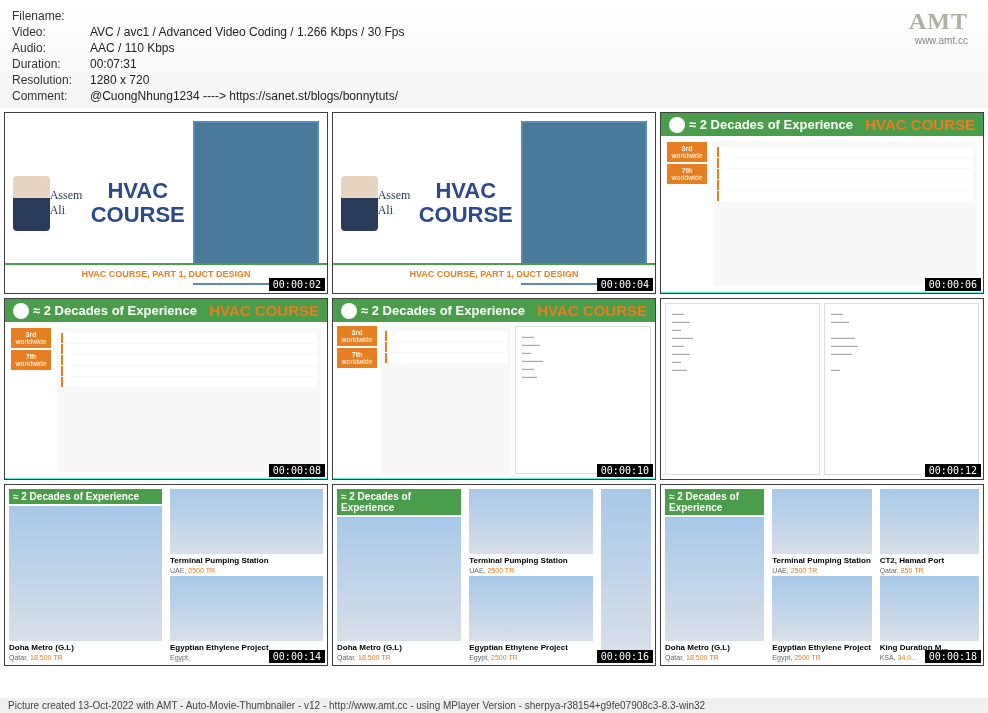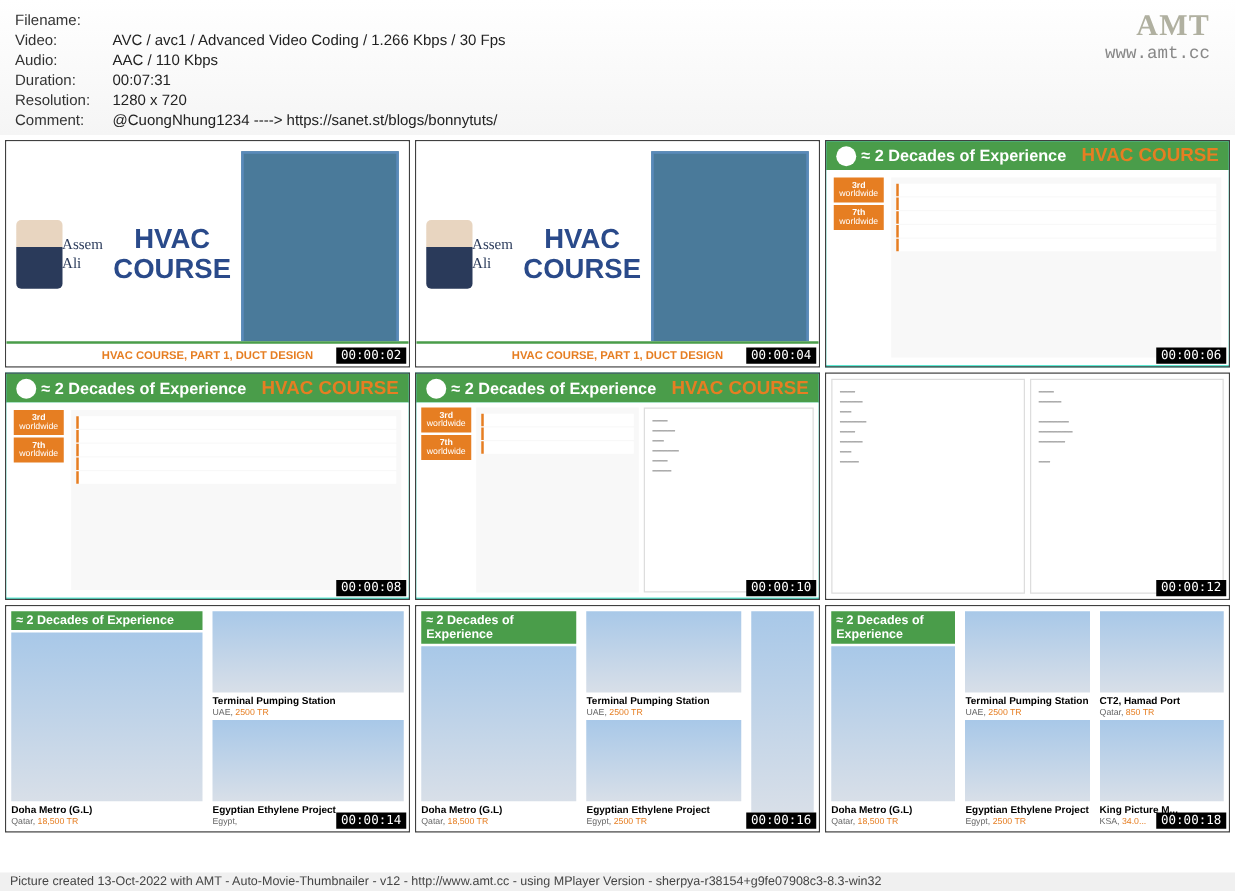--- a/index.html
+++ b/index.html
@@ -4,35 +4,35 @@
 <style>
 * { margin: 0; padding: 0; box-sizing: border-box; }
 body { font-family: Arial, sans-serif; background: #fff; width: 988px; height: 713px; overflow: hidden; font-size: 12px; }
 .header { display: flex; padding: 8px 12px 4px; background: linear-gradient(#fff, #f5f5f5); }
 .info-block { flex: 1; }
 .info-row { display: flex; line-height: 16px; font-size: 12px; color: #333; }
 .info-label { width: 78px; font-weight: normal; }
 .info-value { color: #222; }
 .logo { text-align: right; padding-right: 8px; }
 .logo-text { font-size: 24px; font-weight: bold; color: #b0b0a0; font-family: Georgia, serif; letter-spacing: 1px; }
-.logo-url { font-size: 14px; color: #888; font-family: Liberation Mono, monospace; }
+.logo-url { font-size: 10px; color: #888; }
 .grid { display: grid; grid-template-columns: repeat(3, 1fr); gap: 4px; padding: 4px; }
 .thumb { position: relative; border: 1px solid #404040; background: #5eead4; height: 182px; overflow: hidden; }
 .timestamp { position: absolute; bottom: 2px; right: 2px; background: #000; color: #fff; font-size: 10px; padding: 1px 4px; font-family: monospace; }
 .slide-title { background: #4a9d4a; color: #fff; font-weight: bold; font-size: 13px; padding: 3px 8px; display: flex; justify-content: space-between; align-items: center; }
 .slide-title-left { display: flex; align-items: center; gap: 4px; }
 .slide-logo { width: 16px; height: 16px; background: #fff; border-radius: 50%; }
 .slide-hvac { font-size: 15px; color: #e67e22; font-weight: bold; }
 .hvac-slide { display: flex; height: 100%; background: #fff; padding: 8px; gap: 8px; }
 .hvac-left { flex: 0 0 35%; display: flex; flex-direction: row; align-items: center; justify-content: center; }
 .avatar { width: 45px; height: 55px; background: linear-gradient(#e8d5c0 40%, #2a3a5a 40%); border-radius: 4px; }
 .avatar-name { font-family: cursive; font-size: 12px; color: #2a3a5a; margin: 4px 0; }
 .hvac-title { font-size: 22px; font-weight: bold; color: #2a4a8a; text-align: center; line-height: 1.1; }
 .hvac-right { flex: 1; background: #4a7a9a; border: 2px solid #5a8aba; position: relative; }
-.hvac-bottom { position: absolute; bottom: 0; left: 0; right: 0; background: #fff; text-align: center; font-size: 9px; font-weight: bold; color: #e67e22; padding: 4px; border-top: 2px solid #4a9d4a; }
+.hvac-bottom { position: absolute; bottom: 10px; left: 0; right: 0; background: #fff; text-align: center; font-size: 9px; font-weight: bold; color: #e67e22; padding: 4px; border-top: 2px solid #4a9d4a; }
 .exp-content { padding: 6px; background: #fff; height: calc(100% - 24px); display: flex; gap: 6px; }
 .exp-left { flex: 0 0 40px; }
 .exp-box { background: #e67e22; color: #fff; font-size: 7px; padding: 3px; margin-bottom: 2px; text-align: center; }
 .exp-main { flex: 1; background: #f8f8f8; font-size: 6px; padding: 4px; }
 .exp-list-item { background: #fff; padding: 2px; margin: 1px 0; border-left: 2px solid #e67e22; }
 .proj-slide { display: flex; height: 100%; background: #fff; }
 .proj-col { flex: 1; padding: 4px; display: flex; flex-direction: column; gap: 2px; }
 .proj-head { background: #4a9d4a; color: #fff; font-size: 10px; font-weight: bold; padding: 2px 4px; }
 .proj-img { flex: 1; background: linear-gradient(#a8c8e8, #d8dfe8); min-height: 40px; }
 .proj-label { font-size: 8px; font-weight: bold; }
@@ -242,21 +242,21 @@
         <div class="proj-loc"><span>UAE,</span> <span class="tr">2500 TR</span></div>
         <div class="proj-img"></div>
         <div class="proj-label">Egyptian Ethylene Project</div>
         <div class="proj-loc"><span>Egypt,</span> <span class="tr">2500 TR</span></div>
       </div>
       <div class="proj-col">
         <div class="proj-img"></div>
         <div class="proj-label">CT2, Hamad Port</div>
         <div class="proj-loc"><span>Qatar,</span> <span class="tr">850 TR</span></div>
         <div class="proj-img"></div>
-        <div class="proj-label">King Picture M...</div>
+        <div class="proj-label">King Duration M...</div>
         <div class="proj-loc"><span>KSA,</span> <span class="tr">34.0...</span></div>
       </div>
     </div>
     <div class="timestamp">00:00:18</div>
   </div>
 
 </div>
 
 <div class="footer">Picture created 13-Oct-2022 with AMT - Auto-Movie-Thumbnailer - v12 - http://www.amt.cc - using MPlayer Version - sherpya-r38154+g9fe07908c3-8.3-win32</div>
 

